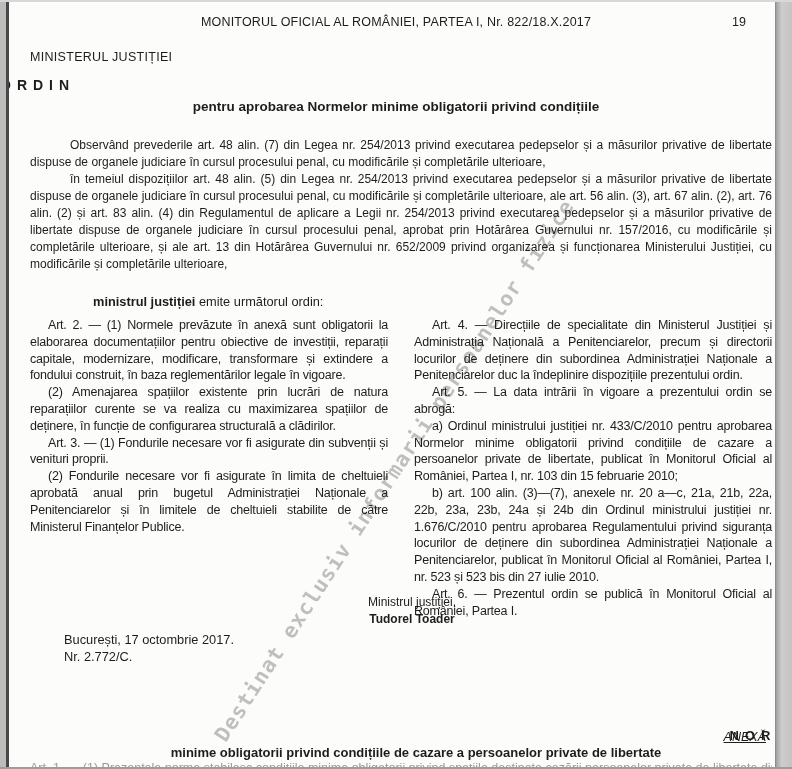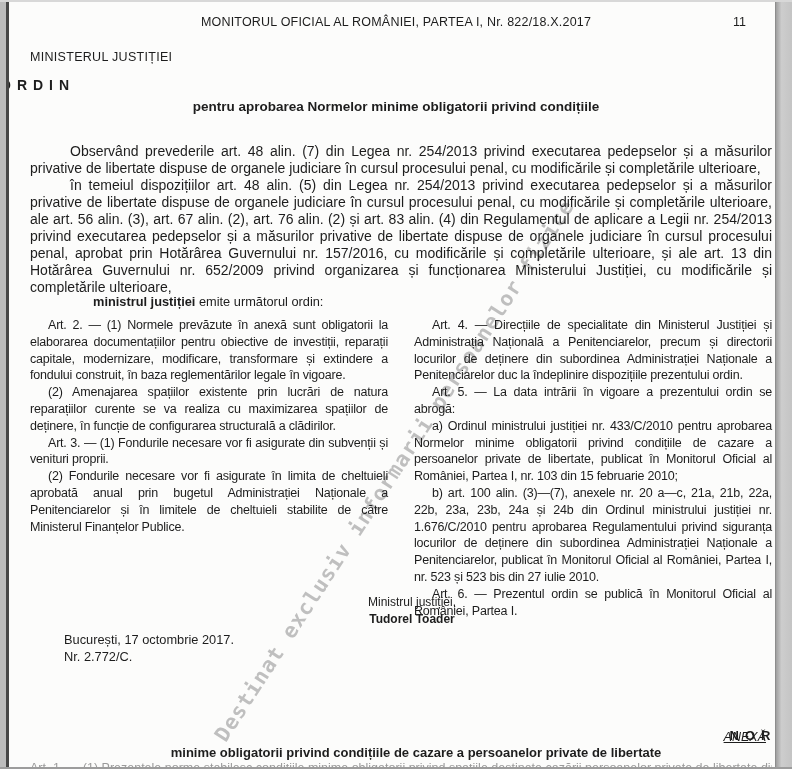--- a/index.html
+++ b/index.html
@@ -23,21 +23,21 @@
 
   .header-line { top:15px; left:0; width:100%; text-align:center; font-size:12.5px; letter-spacing:.2px; }
   .page-number { top:15px; right:46px; font-size:12.5px; }
   .ministry    { top:50px; left:30px; font-size:12.5px; letter-spacing:.3px; }
 
   .order-heading { top:77px; left:0; width:100%; text-align:left; font-weight:bold; font-size:14px; letter-spacing:6px; }
   .order-title   { left:0; width:100%; text-align:center; font-weight:bold; font-size:13.5px; }
   .order-title1  { top:99px; }
   .order-title2  { top:116px; }
 
-  .preamble { top:143px; left:30px; width:742px; font-size:14px; line-height:17px; text-align:justify; }
+  .preamble { top:137px; left:30px; width:742px; font-size:12px; line-height:17px; text-align:justify; }
   .preamble p { text-indent:40px; }
 
   .issuer-line { top:294px; left:70px; font-size:12.8px;margin-left:23px; }
   .issuer-line b { font-weight:bold; }
 
   .columns { top:317px; left:30px; width:742px; display:flex; gap:26px; }
   .col { width:358px; font-size:12.5px; line-height:16.8px; text-align:justify; letter-spacing:-.2px; }
   .col p { text-indent:18px; }
 
   .signature { top:594px; left:16px; width:100%; text-align:center; font-size:12px; line-height:17px; }
@@ -59,21 +59,21 @@
                letter-spacing:1px; color:#8f8f8f; opacity:.55; white-space:nowrap; }
 </style>
 </head>
 <body>
 
 <div class="page">
 
   <div class="watermark">Destinat exclusiv informarii persoanelor fizice</div>
 
   <div class="layer header-line">MONITORUL OFICIAL AL ROMÂNIEI, PARTEA I, Nr. 822/18.X.2017</div>
-  <div class="layer page-number">11</div>
+  <div class="layer page-number">19</div>
 
   <div class="layer ministry">MINISTERUL JUSTIȚIEI</div>
 
   <div class="layer order-heading">ORDIN</div>
   <div class="layer order-title order-title1">pentru aprobarea Normelor minime obligatorii privind condițiile</div>
 
   <div class="layer preamble">
     <p>Observând prevederile art. 48 alin. (7) din Legea nr. 254/2013 privind executarea pedepselor și a măsurilor privative de libertate dispuse de organele judiciare în cursul procesului penal, cu modificările și completările ulterioare,</p>
     <p>în temeiul dispozițiilor art. 48 alin. (5) din Legea nr. 254/2013 privind executarea pedepselor și a măsurilor privative de libertate dispuse de organele judiciare în cursul procesului penal, cu modificările și completările ulterioare, ale art. 56 alin. (3), art. 67 alin. (2), art. 76 alin. (2) și art. 83 alin. (4) din Regulamentul de aplicare a Legii nr. 254/2013 privind executarea pedepselor și a măsurilor privative de libertate dispuse de organele judiciare în cursul procesului penal, aprobat prin Hotărârea Guvernului nr. 157/2016, cu modificările și completările ulterioare, și ale art. 13 din Hotărârea Guvernului nr. 652/2009 privind organizarea și funcționarea Ministerului Justiției, cu modificările și completările ulterioare,</p>
   </div>

